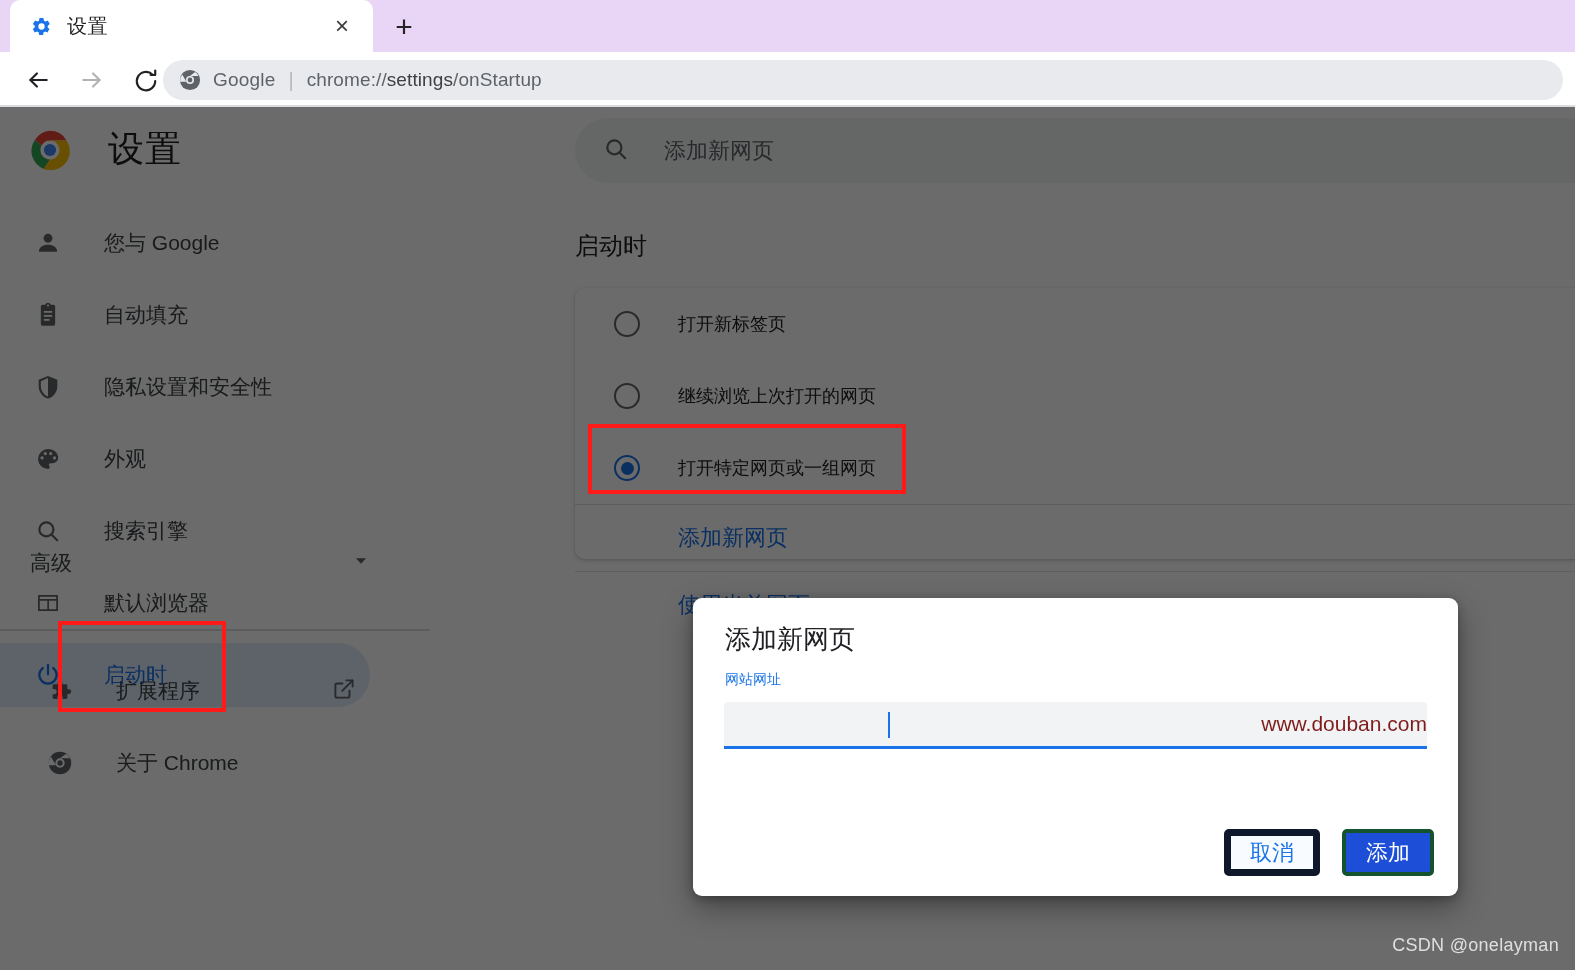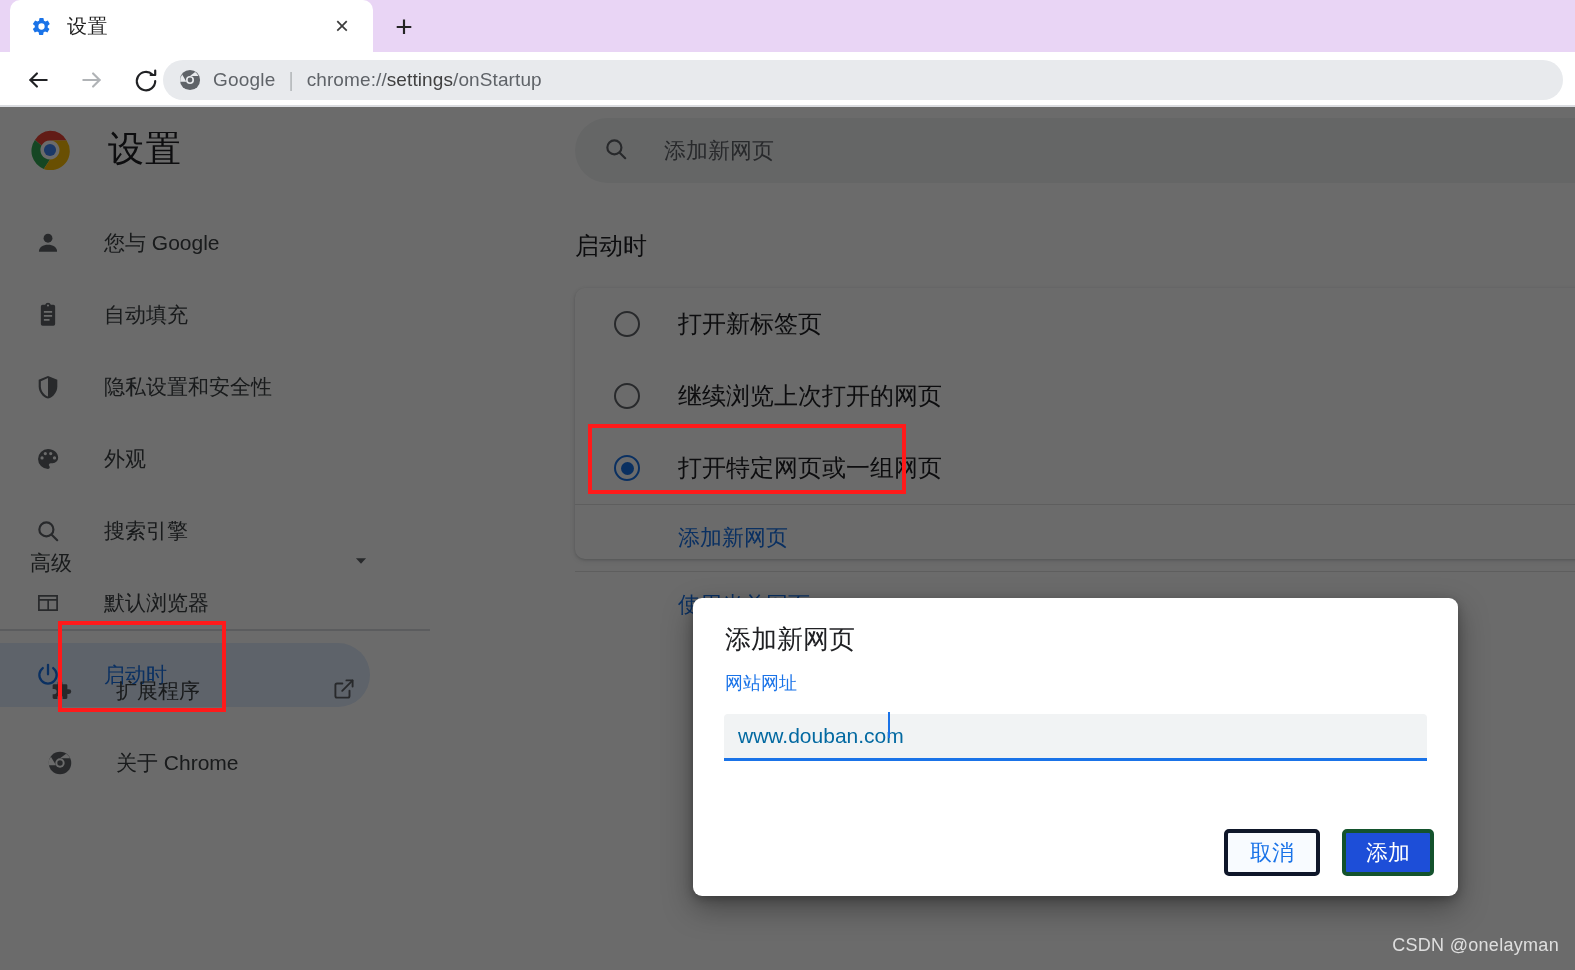--- a/index.html
+++ b/index.html
@@ -148,61 +148,61 @@
   }
   .radio-mark {
     margin-left: 39px; width: 26px; height: 26px; border-radius: 50%;
     border: 2px solid #5f6368; box-sizing: border-box;
     display: flex; align-items: center; justify-content: center; flex: none;
   }
   .radio-row.checked .radio-mark { border-color: #1a73e8; }
   .radio-row.checked .radio-mark::after {
     content: ""; width: 13px; height: 13px; border-radius: 50%; background: #1a73e8;
   }
-  .radio-label { margin-left: 38px; font-size: 24px; color: #202124; white-space: nowrap; }
+  .radio-label { margin-left: 38px; font-size: 18px; color: #202124; white-space: nowrap; }
   .card-divider { height: 1px; background: #e0e0e0; margin: 0 0 0 0; }
   .link-row { display: flex; align-items: center; height: 66px; cursor: pointer; }
   .link-row .lnk { margin-left: 103px; font-size: 22px; color: #1a73e8; }
 
   
   .annot {
     position: absolute; border: 4px solid #ff1a1a; z-index: 45; pointer-events: none;
   }
   #annot-sidebar { left: 58px; top: 621px; width: 168px; height: 91px; }
   #annot-radio   { left: 588px; top: 424px; width: 318px; height: 70px; }
 
   
   .dialog {
     position: absolute; left: 693px; top: 598px; width: 765px; height: 298px;
     background: #ffffff; border-radius: 9px; z-index: 60;
     box-shadow: 0 12px 30px rgba(0,0,0,.35), 0 3px 10px rgba(0,0,0,.25);
   }
   .dlg-title { position: absolute; left: 32px; top: 24px; font-size: 26px; color: #202124; }
-  .dlg-field-label { position: absolute; left: 32px; top: 73px; font-size: 18px; color: #1a73e8; }
+  .dlg-field-label { position: absolute; left: 32px; top: 73px; font-size: 14px; color: #1a73e8; }
   .dlg-input {
-    position: absolute; left: 31px; top: 116px; width: 703px; height: 47px;
+    position: absolute; left: 31px; top: 104px; width: 703px; height: 47px;
     background: #f1f3f4; border: none; border-bottom: 3px solid #1a73e8;
-    font-size: 21px; color: #0369a1; padding-left: 14px;
+    font-size: 21px; color: #7f1d1d; padding-left: 14px;
     font-family: "Liberation Sans", "DejaVu Sans", sans-serif;
-    border-radius: 4px 4px 0 0; outline: none;
+    border-radius: 4px 4px 0 0; outline: none; text-align: right;
   }
   .dlg-caret {
     position: absolute; left: 888px; top: 712px; width: 2px; height: 26px;
     background: #1a73e8; z-index: 61;
   }
   .dlg-actions {
     position: absolute; right: 24px; bottom: 20px; display: flex; align-items: center;
   }
   .btn {
     height: 47px; border-radius: 5px; font-size: 22px; cursor: pointer;
     display: flex; align-items: center; justify-content: center;
     font-family: "Liberation Sans", "DejaVu Sans", sans-serif;
   }
   .btn-cancel {
-    width: 96px; background: #f8fbff; color: #1a73e8; border: 4px solid #0f172a;
+    width: 96px; background: #f8fbff; color: #1a73e8; border: 7px solid #0f172a;
     margin-right: 22px;
   }
   .btn-add {
     width: 92px; background: #1d4ed8; color: #ffffff; border: 4px solid #14532d;
   }
 
   
   .watermark {
     position: absolute; right: 16px; bottom: 14px;
     font-size: 18px; color: rgba(255,255,255,.78); z-index: 70;

